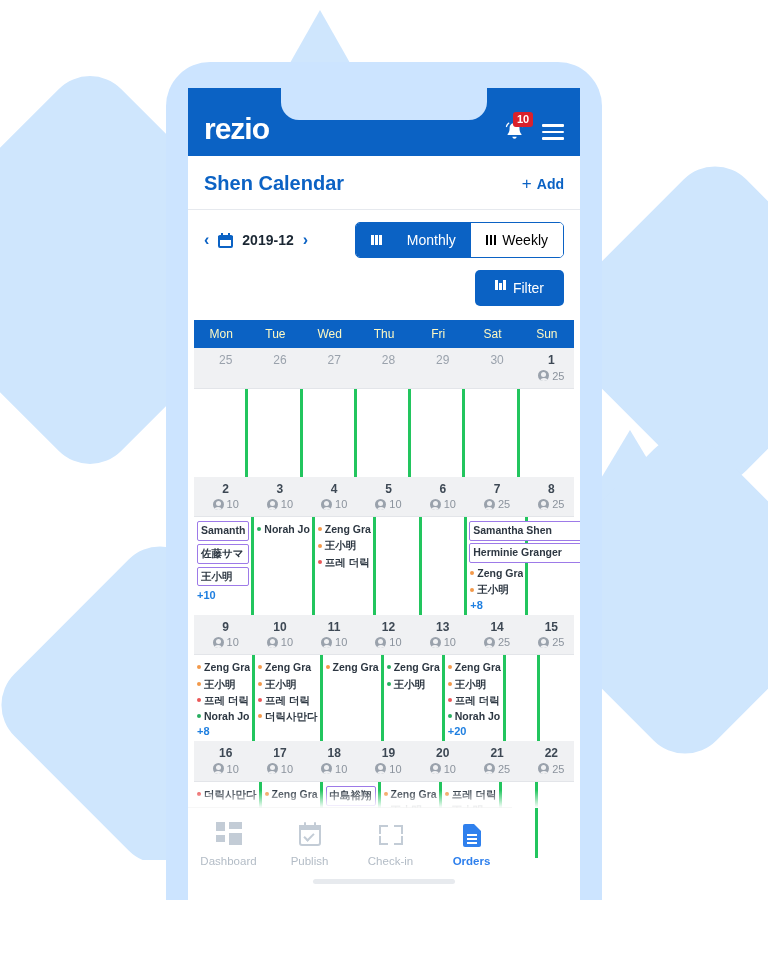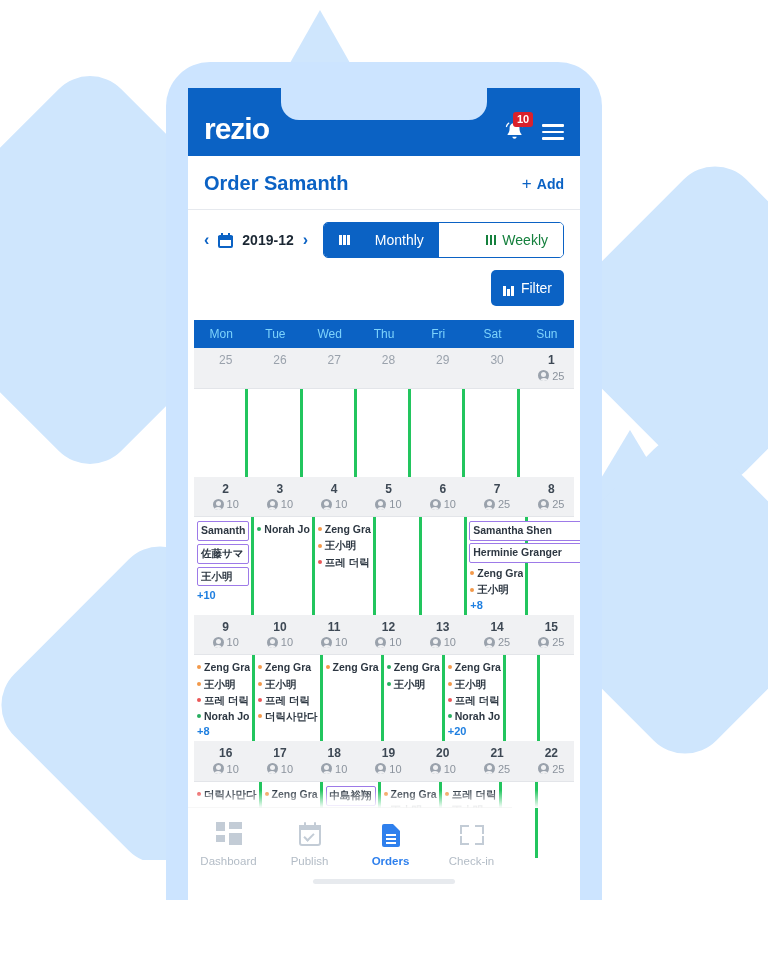--- a/index.html
+++ b/index.html
@@ -91,34 +91,34 @@
   .cal-icon .p1, .cal-icon .p2 { position: absolute; top: 0; width: 2px; height: 4px; background: #0b62c4; }
   .cal-icon .p1 { left: 3px; } .cal-icon .p2 { left: 10px; }
   .date-label { font-size: 14px; font-weight: 700; color: #1b2733; }
 
   .seg { display: flex; border: 1.5px solid #0b62c4; border-radius: 5px; overflow: hidden; }
   .seg > div {
     display: flex; align-items: center; gap: 6px;
     padding: 9px 15px; font-size: 14px; cursor: pointer; white-space: nowrap;
   }
   .seg .on  { background: #0b62c4; color: #ffffff; gap: 25px; }
-  .seg .off { background: #ffffff; color: #15803d; margin-left: 32px; }
+  .seg .off { background: #ffffff; color: #000000; }
   .bars { display: inline-flex; gap: 1.5px; align-items: flex-end; height: 10px; }
   .bars i { width: 2.5px; background: currentColor; display: block; }
 
   .ctl-row2 { display: flex; justify-content: flex-end; margin-top: 12px; }
   .filter-btn {
     background: #0b62c4; color: #fff; border-radius: 5px;
-    padding: 10px 12px; font-size: 14px; display: flex; align-items: flex-end; gap: 7px; cursor: pointer;
+    padding: 10px 20px; font-size: 14px; display: flex; align-items: flex-start; gap: 7px; cursor: pointer;
   }
 
   
   .cal { padding: 0 6px; }
   .dow { display: grid; grid-template-columns: repeat(7, 1fr); background: #0b62c4; }
-  .dow span { text-align: center; color: #7dd3fc; font-size: 12px; padding: 7px 12px; }
+  .dow span { text-align: center; color: #fef9c3; font-size: 12px; padding: 7px 12px; }
 
   .week { position: relative; }
   .daybar {
     display: grid; grid-template-columns: repeat(7, 1fr);
     background: #f0f1f3; border-bottom: 1px solid #e3e5e9;
   }
   .daycell { text-align: center; padding: 5px 0 6px 0; margin-left: 9px; }
   .daynum { font-size: 12px; font-weight: 700; color: #3d4854; line-height: 1.3; }
   .daynum.muted { font-weight: 400; color: #9aa2ac; }
   .cap { display: flex; align-items: center; justify-content: center; gap: 3px; font-size: 11px; color: #8b939d; margin-top: 1px; }
@@ -218,21 +218,21 @@
           </div>
           <div class="hamburger">
             <i></i>
               <i></i>
               <i></i>
           </div>
         </div>
       </div>
 
       <div class="title-row">
-        <div class="page-title">Order Samanth</div>
+        <div class="page-title">Shen Calendar</div>
         <div class="add-btn">
           <span class="plus">+</span>
           <span>Add</span>
         </div>
       </div>
 
       <div class="controls">
         <div class="ctl-row1">
           <div class="date-nav">
             <span class="chev">‹</span>
@@ -672,37 +672,37 @@
           <div class="nav-item">
             <span class="ico pub">
               <span class="frame"></span>
               <span class="bar"></span>
               <span class="p1"></span>
               <span class="p2"></span>
               <span class="chk"></span>
             </span>
             <div class="nav-label">Publish</div>
           </div>
+          <div class="nav-item">
+            <span class="ico chk2">
+              <i class="tl"></i>
+              <i class="tr"></i>
+              <i class="bl"></i>
+              <i class="br"></i>
+            </span>
+            <div class="nav-label">Check-in</div>
+          </div>
           <div class="nav-item active">
             <span class="ico ord">
               <span class="page"></span>
               <span class="fold"></span>
               <span class="l1"></span>
               <span class="l2"></span>
               <span class="l3"></span>
             </span>
             <div class="nav-label">Orders</div>
           </div>
-          <div class="nav-item">
-            <span class="ico chk2">
-              <i class="tl"></i>
-              <i class="tr"></i>
-              <i class="bl"></i>
-              <i class="br"></i>
-            </span>
-            <div class="nav-label">Check-in</div>
-          </div>
         </div>
       <div class="home-ind"></div>
 
     </div>
   </div>
 </div>
 
 </body></html>

